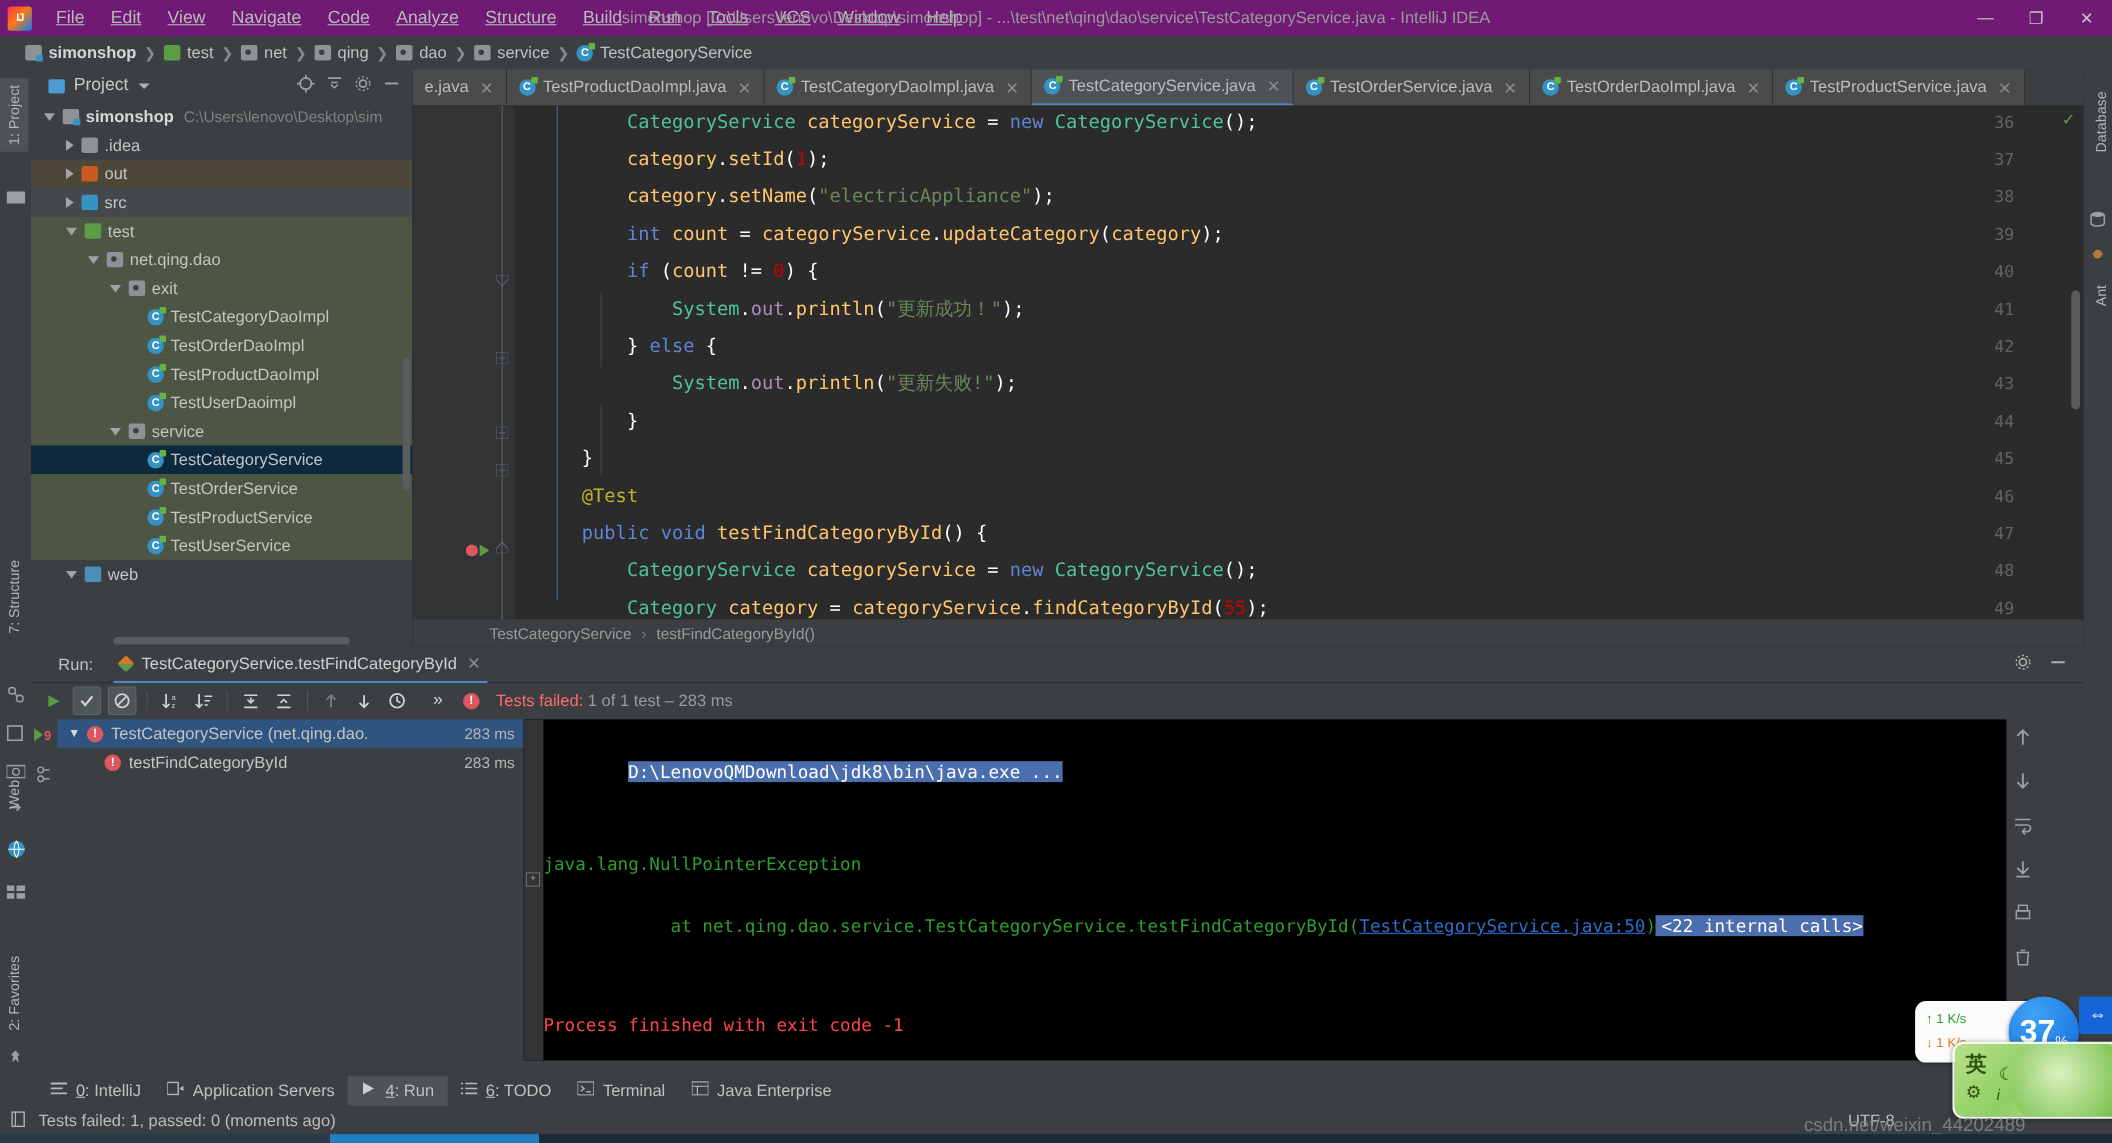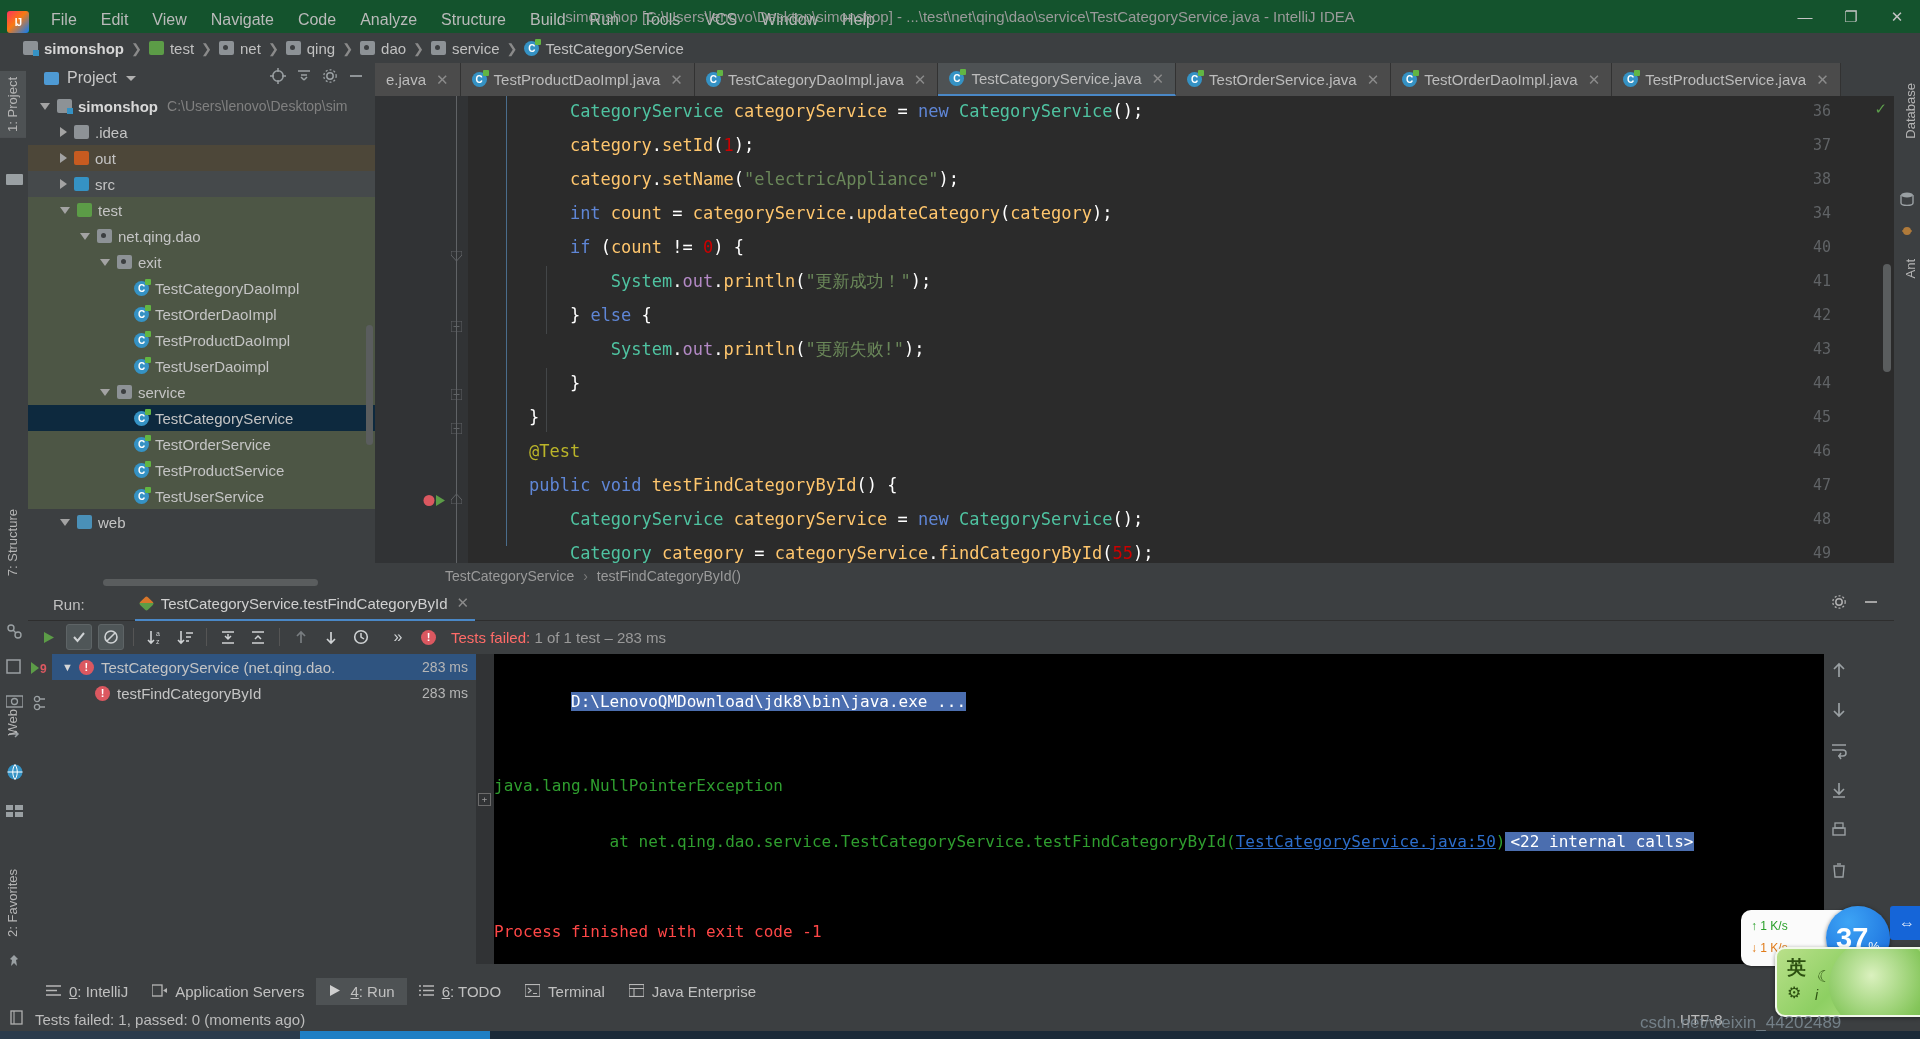--- a/index.html
+++ b/index.html
@@ -6,21 +6,21 @@
   body{
     width:1920px;height:1039px;overflow:hidden;
     background:#3c3f41;
     font-family:"Liberation Sans",sans-serif;
     font-size:16px;color:#bbbbbb;
     -webkit-font-smoothing:antialiased;
   }
   #root{position:relative;width:1920px;height:1039px;}
 
   
-  .titlebar{position:absolute;left:0;top:0;width:1920px;height:33px;background:#14532d;display:flex;align-items:flex-end;}
+  .titlebar{position:absolute;left:0;top:0;width:1920px;height:33px;background:#701a75;display:flex;align-items:center;text-decoration:underline;}
   .ij-logo{width:22px;height:22px;margin-left:7px;margin-right:10px;border-radius:3px;
     background:linear-gradient(135deg,#fe315d 0%,#f97a12 45%,#087cfa 100%);
     position:relative;flex:0 0 auto;}
   .ij-logo:after{content:"IJ";position:absolute;left:0;top:0;right:0;bottom:0;color:#fff;font-size:10px;
     font-weight:bold;display:flex;align-items:center;justify-content:center;letter-spacing:-1px;}
   .menubar{display:flex;align-items:center;gap:0px;}
   .menu-item{padding:4px 12px;font-size:16px;color:#bababa;cursor:default;}
   .win-title{position:absolute;left:0;top:0;width:1920px;height:33px;line-height:33px;
     text-align:center;font-size:15px;color:#9a9a9a;pointer-events:none;}
   .wincontrols{position:absolute;right:0;top:0;height:33px;display:flex;align-items:center;}
@@ -107,21 +107,21 @@
   .t-ident{color:#ffc66d;} .t-str{color:#6a8759;} .t-num{color:#cc0000;} .t-anno{color:#bbb529;} .t-static{color:#b389c5;}
   .t-punct{color:#ffffff;}
   .gutter-run{position:absolute;left:52px;width:13px;height:13px;}
   .breadcrumb-bot{position:absolute;left:0;bottom:0;width:100%;height:25px;background:#3c3f41;
     display:flex;align-items:center;font-size:14px;color:#9a9a9a;padding-left:70px;}
   .ed-scroll{position:absolute;right:3px;top:168px;width:8px;height:108px;background:#5a5d5e;border-radius:4px;}
   .ed-check{position:absolute;right:7px;top:4px;color:#5d9e4c;font-size:15px;}
 
   
   .runpanel{position:absolute;left:28px;top:588px;width:1866px;height:388px;background:#3c3f41;}
-  .run-head{height:32px;display:flex;align-items:center;border-bottom:1px solid #2e2e2e;gap:32px;}
+  .run-head{height:32px;display:flex;align-items:center;border-bottom:1px solid #2e2e2e;}
   .run-lbl{font-size:15px;color:#c0c0c0;margin-left:25px;margin-right:18px;}
   .run-tab{display:flex;align-items:center;height:31px;padding:0 6px;border-bottom:2px solid #4a88c7;}
   .run-tab .tlbl{font-size:15px;color:#d0d0d0;margin:0 9px;}
   .run-head-right{margin-left:auto;display:flex;align-items:center;gap:14px;padding-right:14px;}
 
   .run-toolbar{position:absolute;left:0;top:32px;width:100%;height:34px;display:flex;align-items:center;}
   .tb-ico{width:24px;height:24px;display:flex;align-items:center;justify-content:center;margin:0 3px;border-radius:3px;}
   .tb-ico.toggled{background:#4f5658;border:1px solid #5e6466;}
   .tb-sep{width:1px;height:18px;background:#555;margin:0 6px;}
   .tests-failed{font-size:15px;color:#ff6b68;margin-left:8px;}
@@ -562,21 +562,21 @@
           <span class="x">✕</span>
         </div>
       </div>
     <div class="code-area">
       <div class="gutter"></div>
       <div class="foldline" style="left:81px;top:0px;height:492px;"></div>
       <div id="gutternums">
           <div class="lnum" style="top: 6px;">36</div>
           <div class="lnum" style="top: 40px;">37</div>
           <div class="lnum" style="top: 74px;">38</div>
-          <div class="lnum" style="top: 108px;">34</div>
+          <div class="lnum" style="top: 108px;">39</div>
           <div class="lnum" style="top: 142px;">40</div>
           <div class="lnum" style="top: 176px;">41</div>
           <div class="lnum" style="top: 210px;">42</div>
           <div class="lnum" style="top: 244px; text-align: right;">43</div>
           <div class="lnum" style="top: 278px;">44</div>
           <div class="lnum" style="top: 312px;">45</div>
           <div class="lnum" style="top: 346px;">46</div>
           <div class="lnum" style="top: 380px;">47</div>
           <div class="lnum" style="top: 414px;">48</div>
           <div class="lnum" style="top: 448px;">49</div>

